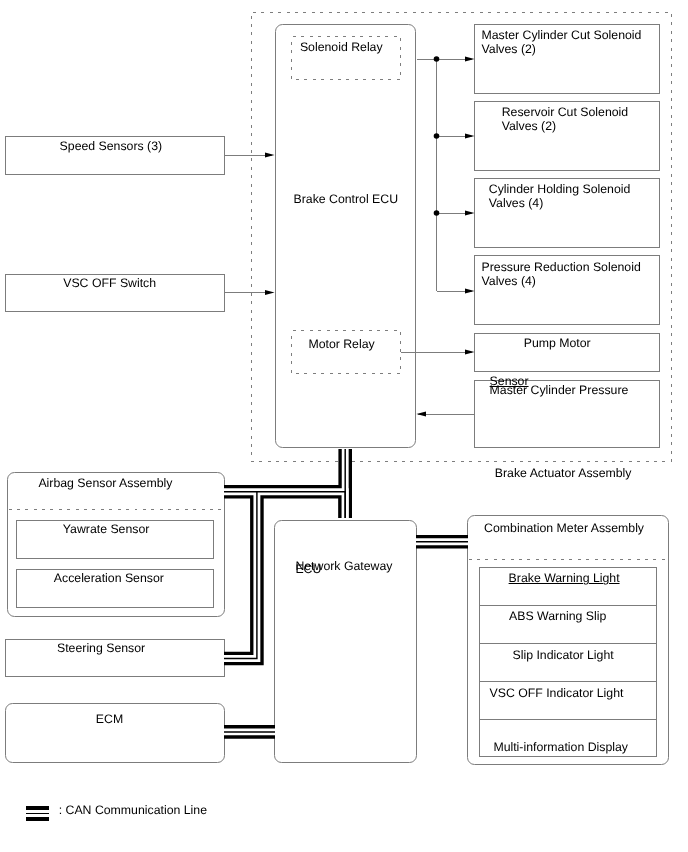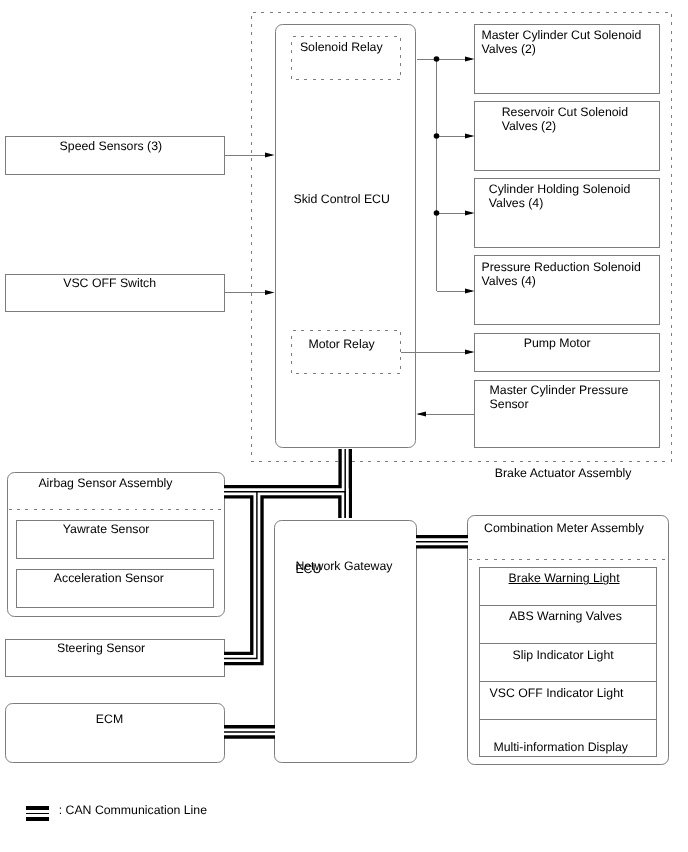--- a/index.html
+++ b/index.html
@@ -13,21 +13,21 @@
   svg{position:absolute;left:0;top:0;overflow:visible;}
 </style>
 </head>
 <body>
 
 <div id="stage">
 
   <div class="lbl" style="left:494.8px;top:466.4px;">Brake Actuator Assembly</div>
 
   <div class="box rbox" style="left:275px;top:24px;width:141px;height:424px;"></div>
-  <div class="lbl" style="left:293.5px;top:192.4px;">Skid Control ECU</div>
+  <div class="lbl" style="left:293.5px;top:192.4px;">Brake Control ECU</div>
 
   <div class="lbl" style="left:299.9px;top:40.2px;">Solenoid Relay</div>
 
   <div class="lbl" style="left:308.4px;top:337px;">Motor Relay</div>
 
   <div class="box" style="left:5px;top:136px;width:220px;height:39px;"></div>
   <div class="lbl" style="left:59.6px;top:139.4px;">Speed Sensors (3)</div>
 
   <div class="box" style="left:5px;top:273.5px;width:220px;height:38.5px;"></div>
   <div class="lbl" style="left:63.2px;top:276.3px;">VSC OFF Switch</div>
@@ -46,21 +46,21 @@
 
   <div class="box" style="left:474px;top:255px;width:186px;height:70px;"></div>
   <div class="lbl" style="left:481.5px;top:259.5px;">Pressure Reduction Solenoid</div>
   <div class="lbl" style="left:481.5px;top:273.5px;">Valves (4)</div>
 
   <div class="box" style="left:474px;top:333px;width:186px;height:39px;"></div>
   <div class="lbl" style="left:523.7px;top:335.7px;">Pump Motor</div>
 
   <div class="box" style="left:474px;top:380px;width:186px;height:68px;"></div>
   <div class="lbl" style="left:489.6px;top:383.2px;">Master Cylinder Pressure</div>
-  <div class="lbl" style="left:489.6px;top:397px;">Sensor</div>
+  <div class="lbl" style="left:489.6px;top:374px;text-decoration:underline;">Sensor</div>
 
   <div class="box rbox" style="left:7px;top:472px;width:218px;height:145px;"></div>
   <div class="lbl" style="left:38.4px;top:475.6px;">Airbag Sensor Assembly</div>
 
   <div class="box" style="left:16px;top:520px;width:198px;height:39px;"></div>
   <div class="lbl" style="left:62.8px;top:521.7px;">Yawrate Sensor</div>
 
   <div class="box" style="left:16px;top:569px;width:198px;height:39px;"></div>
   <div class="lbl" style="left:53.8px;top:570.7px;">Acceleration Sensor</div>
 
@@ -76,21 +76,21 @@
 
   <div class="box rbox" style="left:467px;top:515px;width:202px;height:250px;"></div>
   <div class="lbl" style="left:484.1px;top:520.6px;">Combination Meter Assembly</div>
 
   <div class="box" style="left:479px;top:567px;width:178px;height:190px;"></div>
   <div style="position:absolute;left:479px;top:567px;width:178px;height:38px;"></div>
   <div class="lbl" style="left:508.6px;top:571.4px;text-decoration:underline;">Brake Warning Light</div>
   <div style="position:absolute;left:479px;top:604.9px;width:178px;height:1px;background:#7c7c7c;"></div>
 
   <div style="position:absolute;left:479px;top:605px;width:178px;height:38px;"></div>
-  <div class="lbl" style="left:509.1px;top:609.4px;">ABS Warning Valves</div>
+  <div class="lbl" style="left:509.1px;top:609.4px;">ABS Warning Slip</div>
   <div style="position:absolute;left:479px;top:642.8px;width:178px;height:1px;background:#7c7c7c;"></div>
 
   <div style="position:absolute;left:479px;top:643px;width:178px;height:38px;"></div>
   <div class="lbl" style="left:512.5px;top:648.0px;">Slip Indicator Light</div>
   <div style="position:absolute;left:479px;top:680.7px;width:178px;height:1px;background:#7c7c7c;"></div>
 
   <div style="position:absolute;left:479px;top:681px;width:178px;height:38px;"></div>
   <div class="lbl" style="left:489.5px;top:686.0px;">VSC OFF Indicator Light</div>
   <div style="position:absolute;left:479px;top:718.6px;width:178px;height:1px;background:#7c7c7c;"></div>
 

